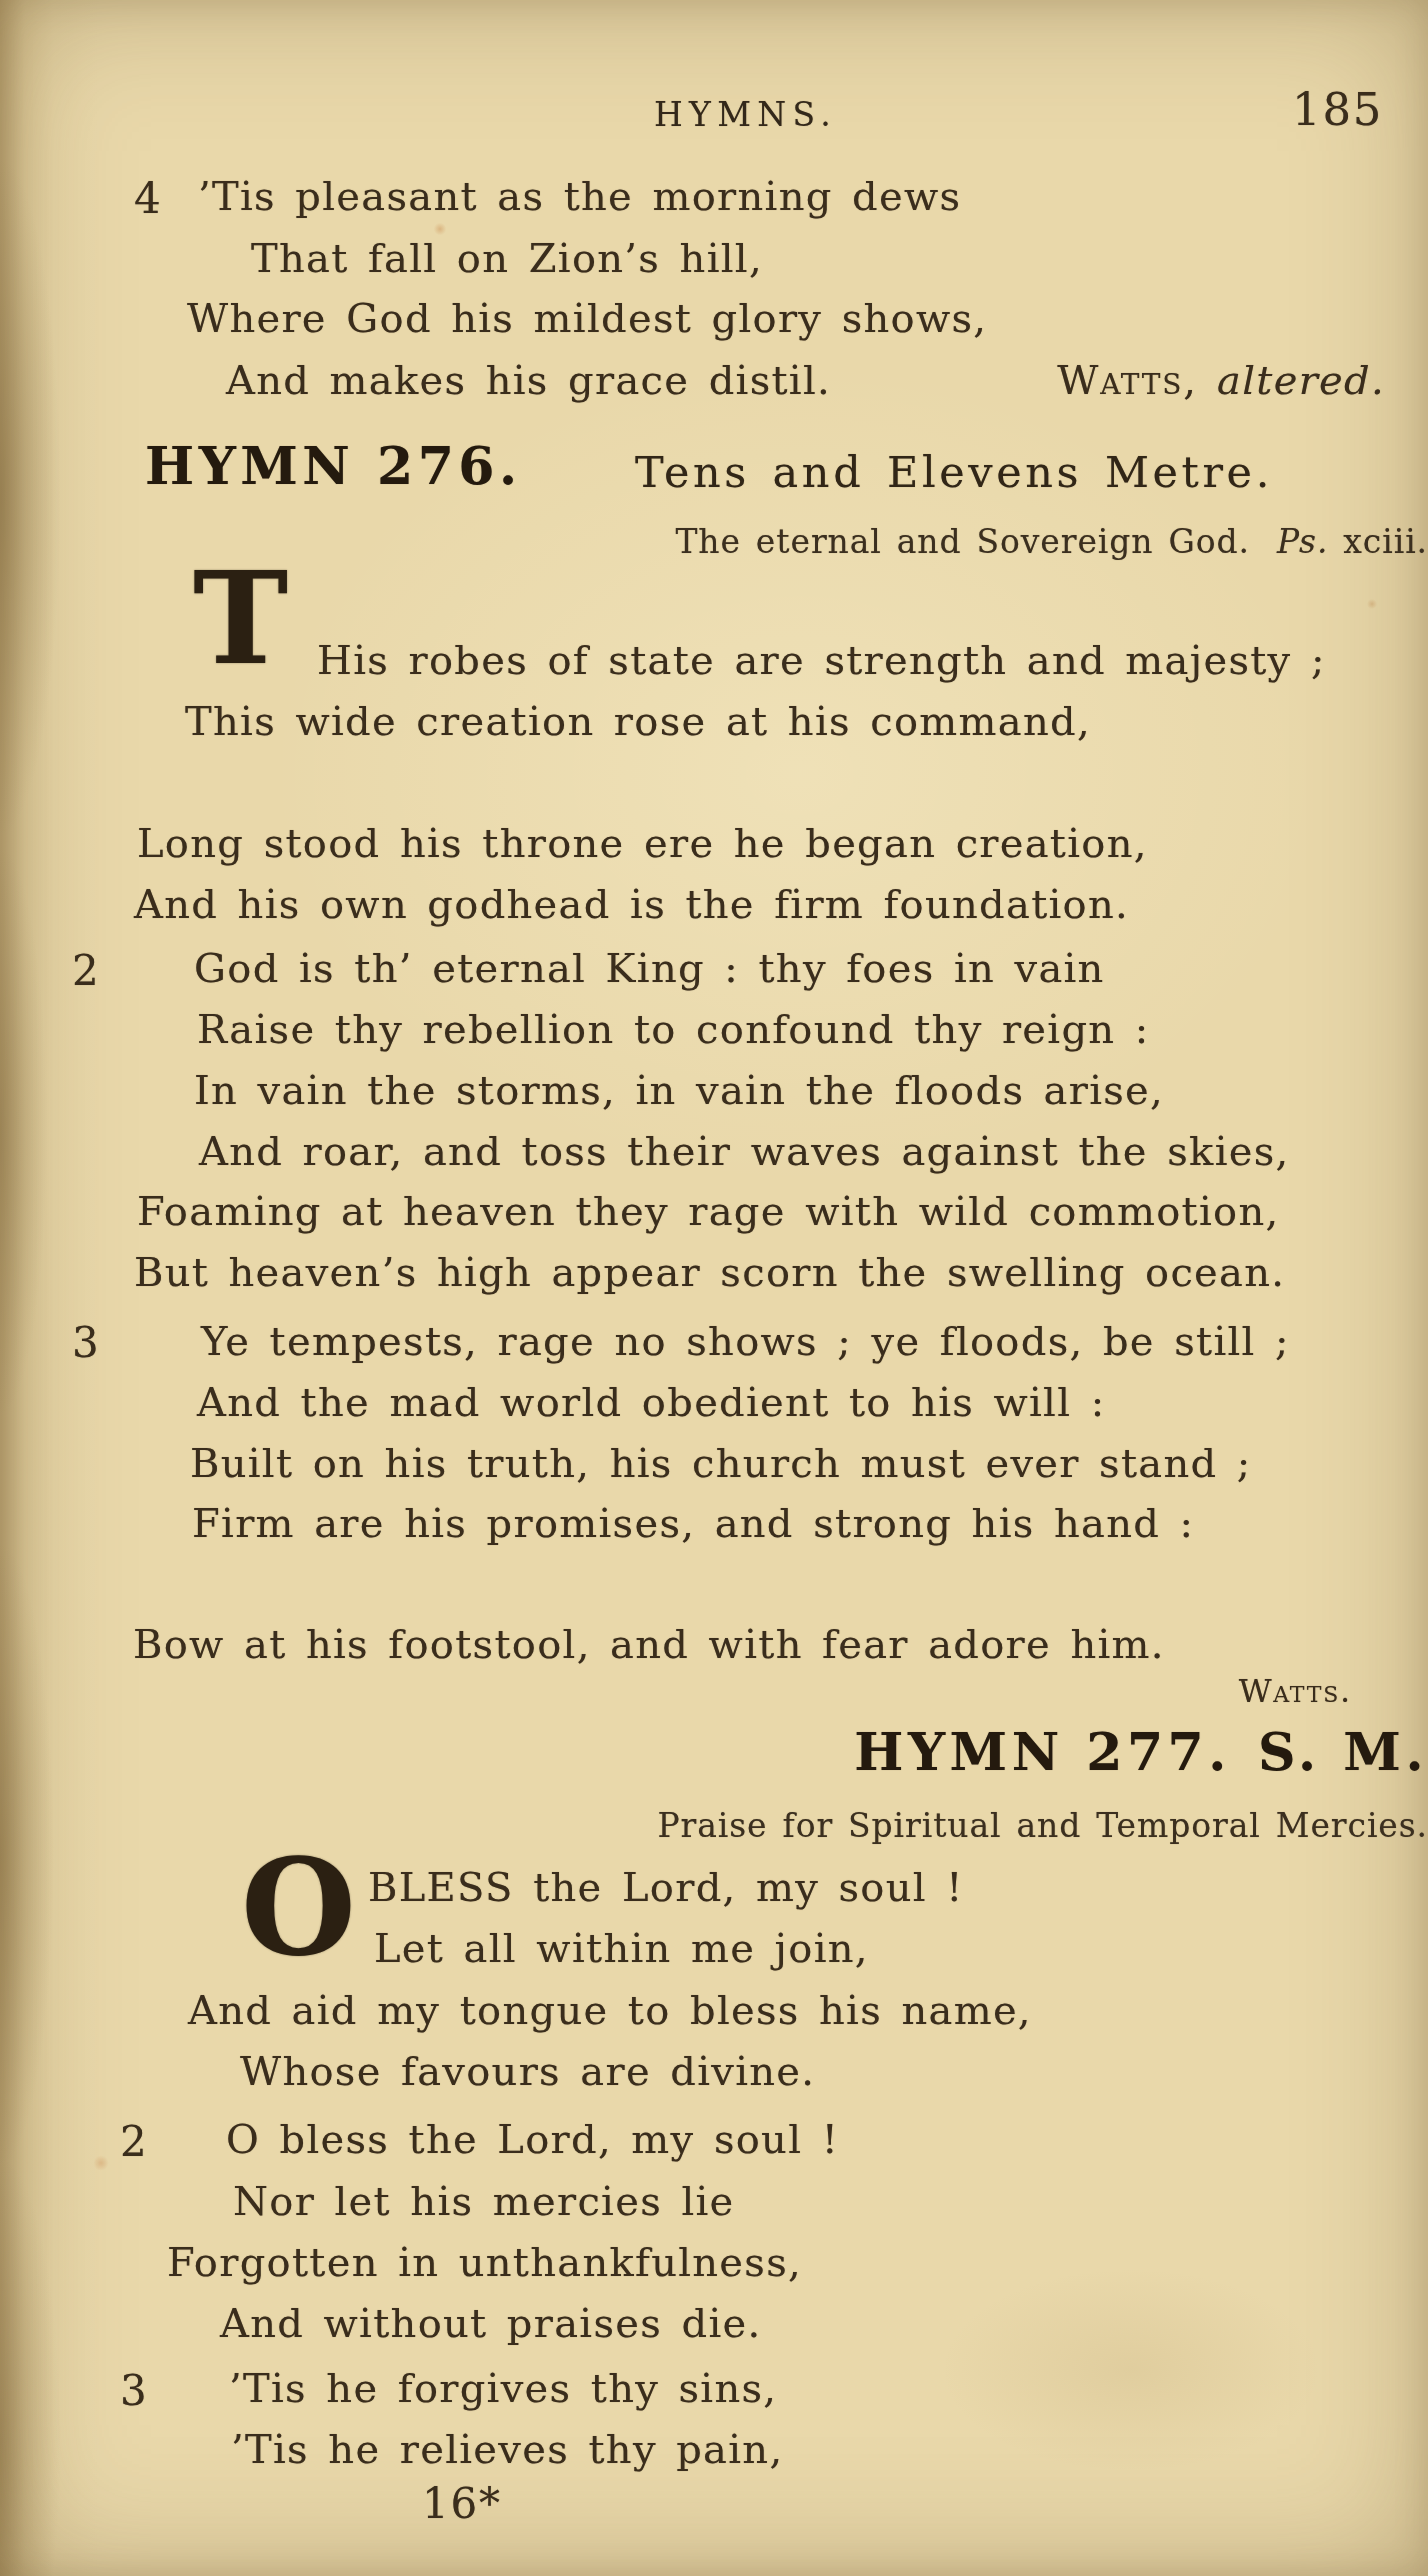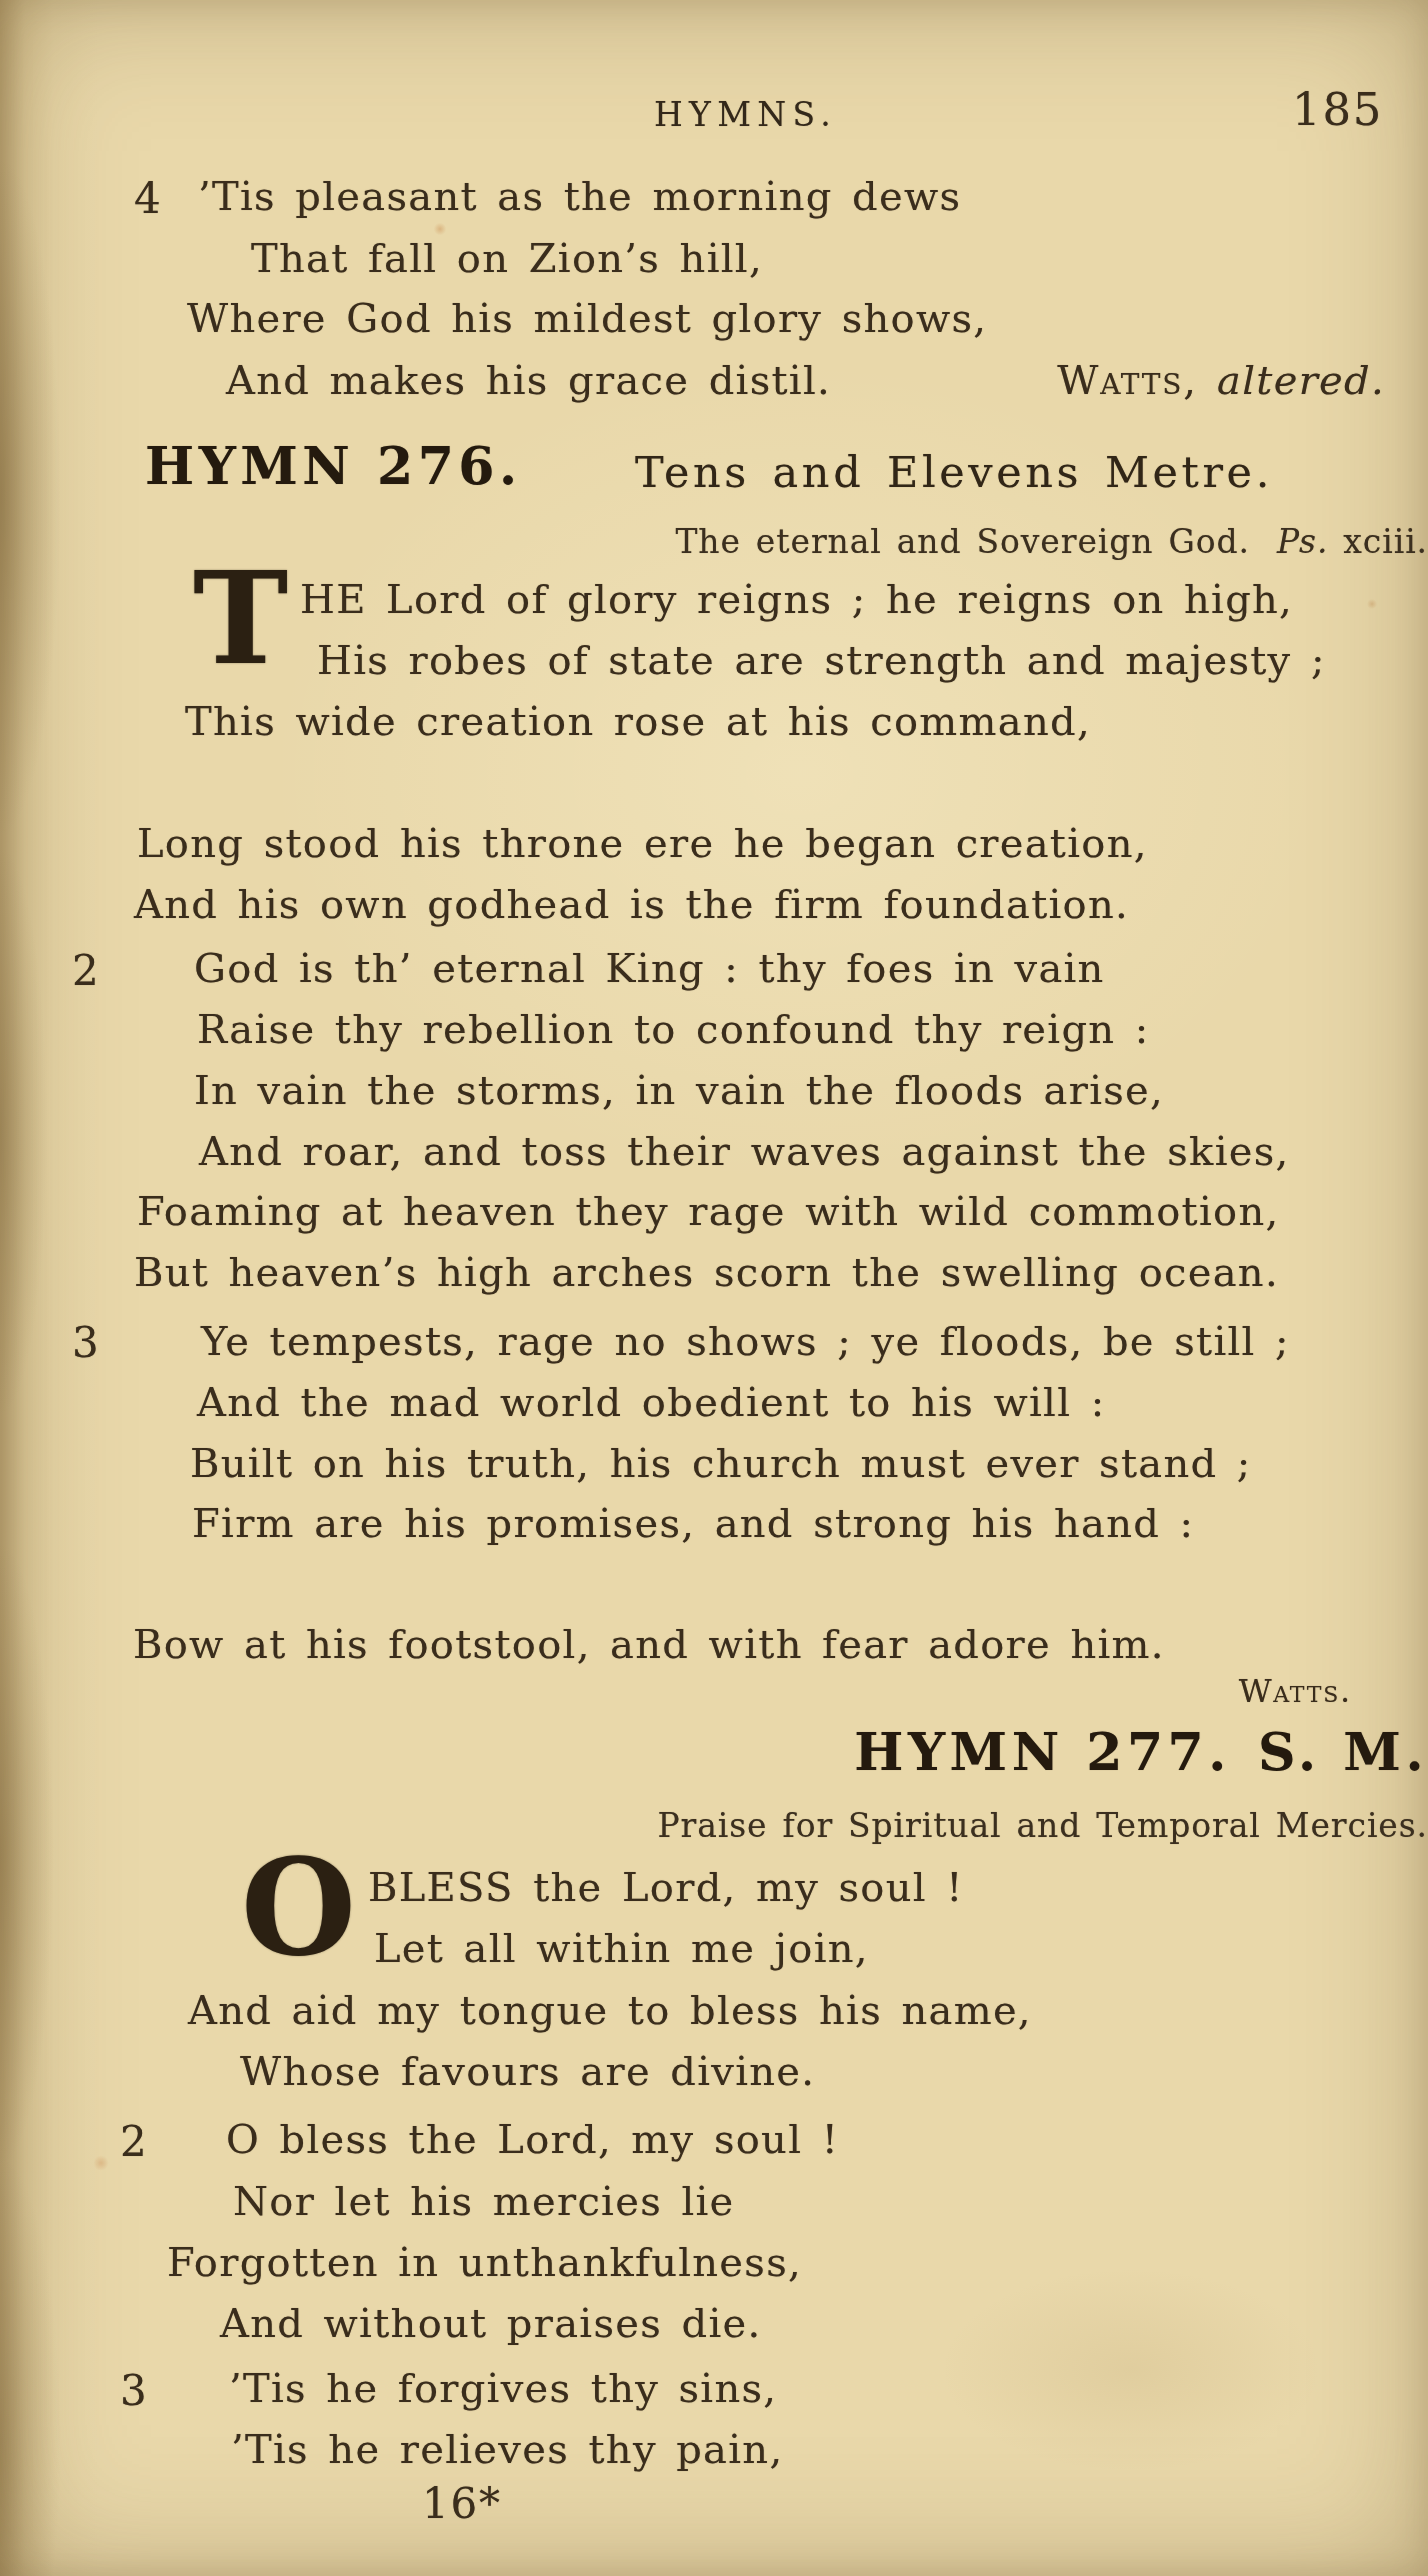--- a/index.html
+++ b/index.html
@@ -59,33 +59,32 @@
     <span><span class="attrib-sc">Watts,</span> <span class="it">altered.</span></span>
   </div>
 
   <div class="txt hymn-head-num" style="top:440px;left:145px">HYMN 276.</div>
   <div class="txt hymn-head-meter" style="top:451px;left:635px">Tens and Elevens Metre.</div>
   <div class="txt subtitle center-row" style="top:525px">
     <span>The eternal and Sovereign God.</span><span class="it ref-gap">Ps.</span> <span>xciii.</span>
   </div>
 
   <div class="txt dropcap" style="top:554px;left:193px;font-size:128px">T</div>
-  <div class="txt bl" style="top:579px;left:300px">HE Lord of glory reigns ; he reigns on high,</div>
   <div class="txt bl" style="top:640px;left:317px">His robes of state are strength and majesty ;</div>
   <div class="txt bl" style="top:701px;left:185px">This wide creation rose at his command,</div>
   <div class="txt bl" style="top:823px;left:137px">Long stood his throne ere he began creation,</div>
   <div class="txt bl" style="top:884px;left:134px">And his own godhead is the firm foundation.</div>
 
   <div class="txt vnum" style="top:950px;left:72px">2</div>
   <div class="txt bl" style="top:948px;left:194px">God is th’ eternal King : thy foes in vain</div>
   <div class="txt bl" style="top:1009px;left:197px">Raise thy rebellion to confound thy reign :</div>
   <div class="txt bl" style="top:1070px;left:194px">In vain the storms, in vain the floods arise,</div>
   <div class="txt bl" style="top:1131px;left:199px">And roar, and toss their waves against the skies,</div>
   <div class="txt bl" style="top:1191px;left:137px">Foaming at heaven they rage with wild commotion,</div>
-  <div class="txt bl" style="top:1252px;left:134px">But heaven’s high arches scorn the swelling ocean.</div>
+  <div class="txt bl" style="top:1252px;left:134px">But heaven’s high appear scorn the swelling ocean.</div>
 
   <div class="txt vnum" style="top:1322px;left:72px">3</div>
   <div class="txt bl" style="top:1321px;left:201px">Ye tempests, rage no shows ; ye floods, be still ;</div>
   <div class="txt bl" style="top:1382px;left:197px">And the mad world obedient to his will :</div>
   <div class="txt bl" style="top:1443px;left:190px">Built on his truth, his church must ever stand ;</div>
   <div class="txt bl" style="top:1503px;left:192px">Firm are his promises, and strong his hand :</div>
   <div class="txt bl" style="top:1624px;left:133px">Bow at his footstool, and with fear adore him.</div>
 
   <div class="txt attrib-sc" style="top:1675px;right:76px;font-size:32px">Watts.</div>
 

